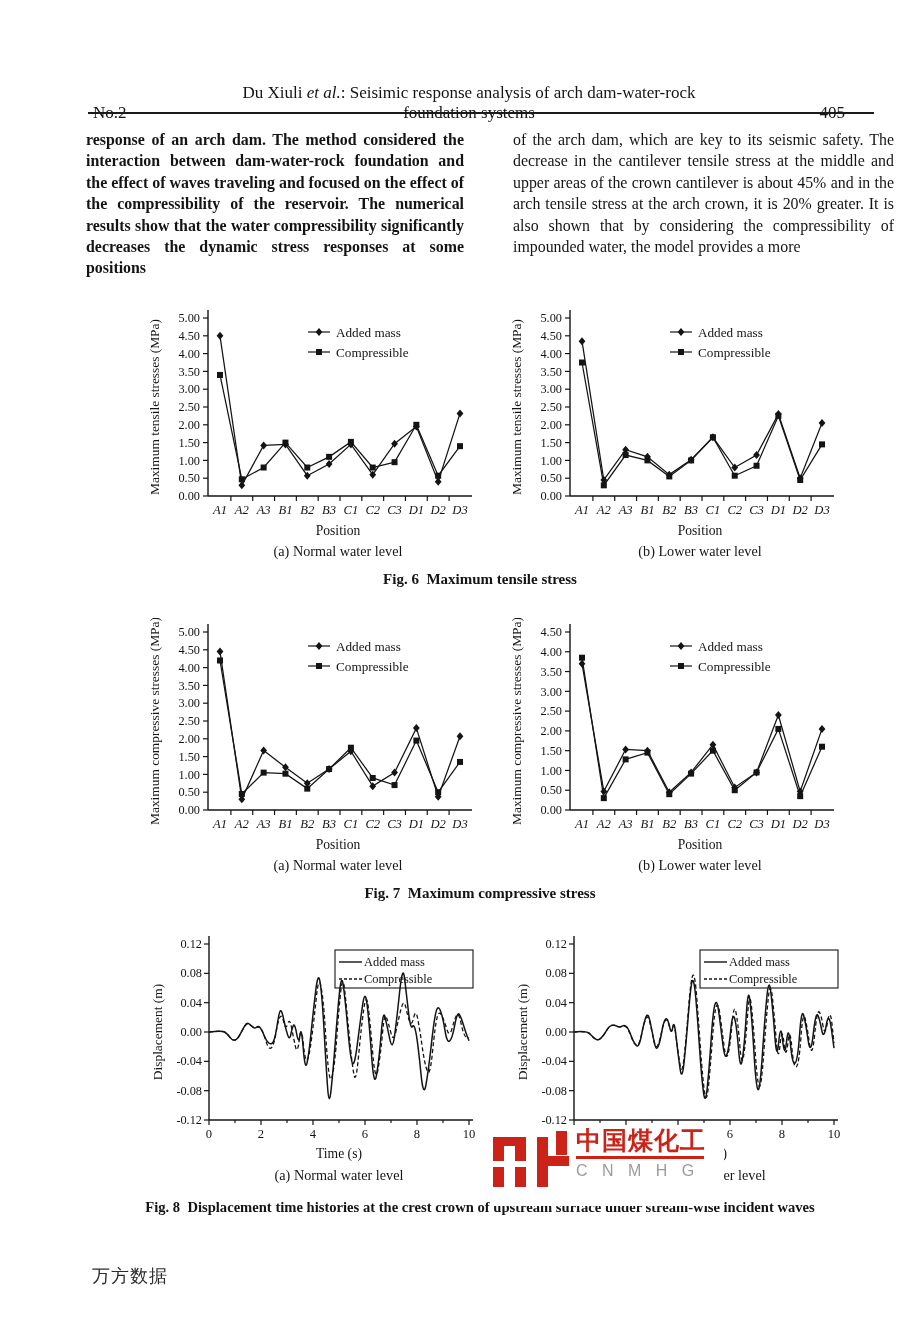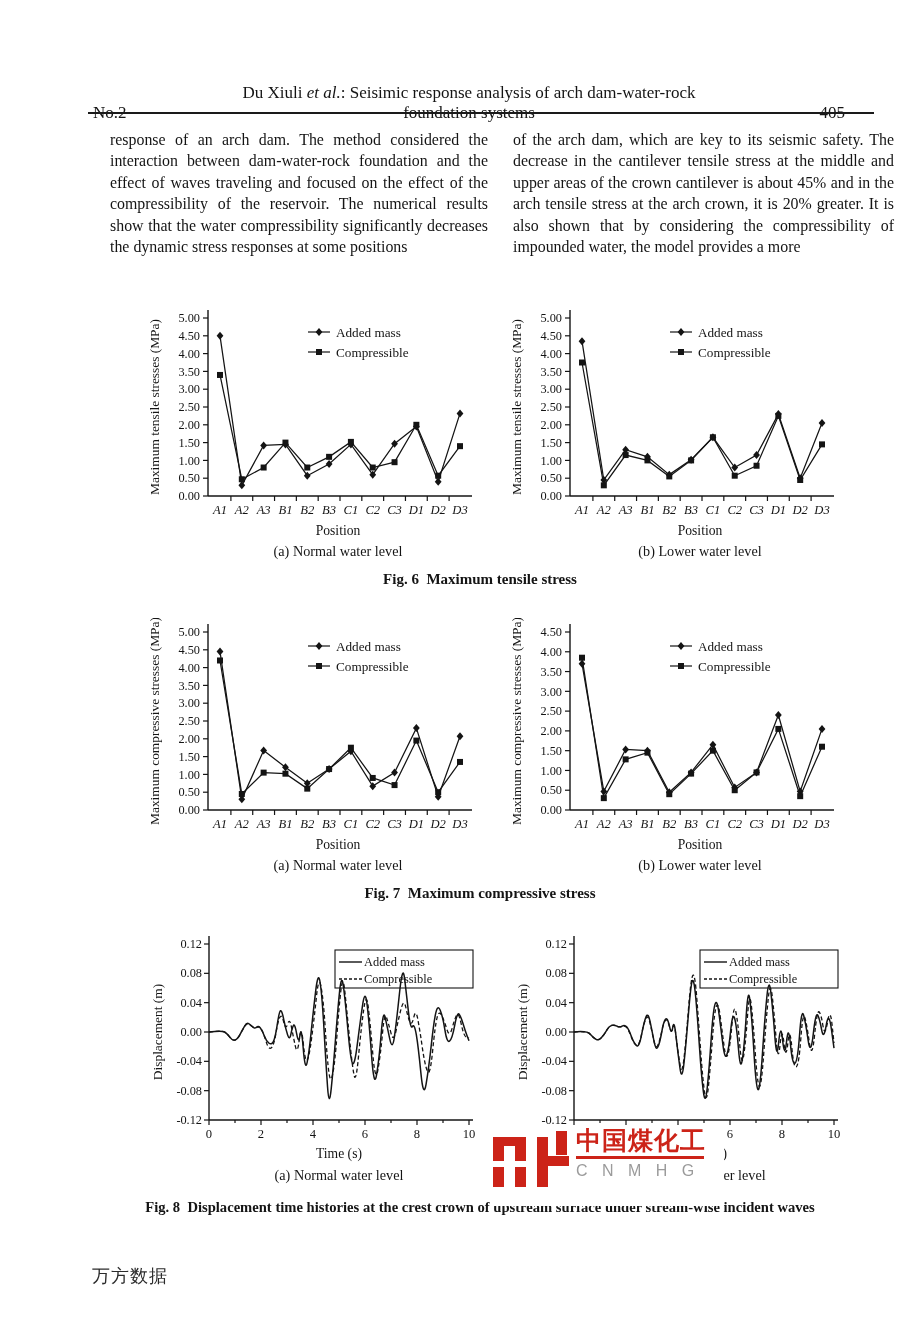--- a/index.html
+++ b/index.html
@@ -6,21 +6,21 @@
   .page{position:relative;width:904px;height:1320px;background:#ffffff;margin:0 auto;
         font-family:"Liberation Serif",serif;color:#141414;overflow:hidden;}
   
   .header{position:absolute;top:83px;left:93px;width:752px;display:flex;align-items:flex-end;font-size:17px;}
   .header .issue{width:120px;}
   .header .htitle{flex:1;text-align:center;}
   .header .pageno{width:120px;text-align:right;}
   .header-rule{position:absolute;top:112px;left:88px;width:786px;height:2px;background:#1a1a1a;}
   
   .col{position:absolute;top:129px;text-align:justify;font-size:15.9px;line-height:21.4px;}
-  .col-left{left:110px;width:378px;}
+  .col-left{left:86px;width:378px;font-weight:bold;}
   .col-right{left:513px;width:381px;}
   
   .chart{position:absolute;width:335px;height:268px;}
   #chart-fig6a{left:146px;top:304px;} #chart-fig6b{left:508px;top:304px;}
   #chart-fig7a{left:146px;top:618px;} #chart-fig7b{left:508px;top:618px;}
   #chart-fig8a{left:149px;top:930px;} #chart-fig8b{left:514px;top:930px;}
   svg text{font-family:"Liberation Serif",serif;fill:#141414;}
   
   .figcap{position:absolute;left:28px;width:904px;text-align:center;font-weight:bold;
           font-size:15px;white-space:pre;}

